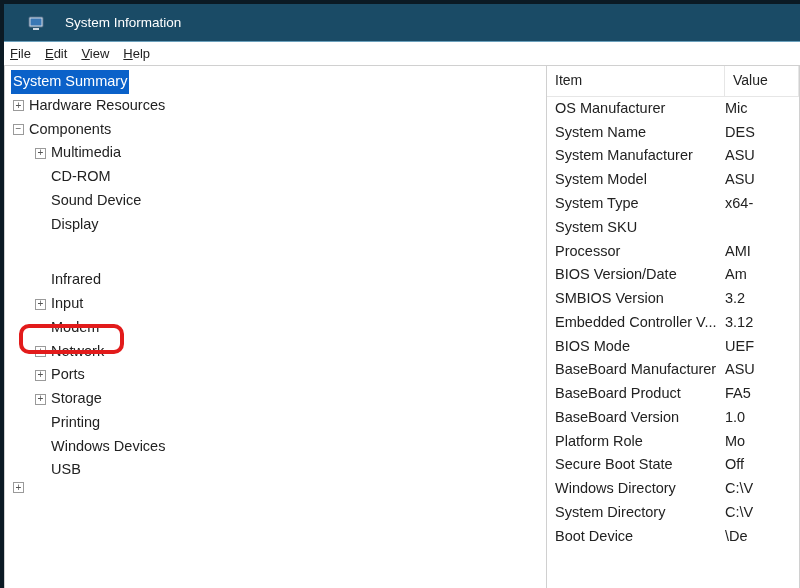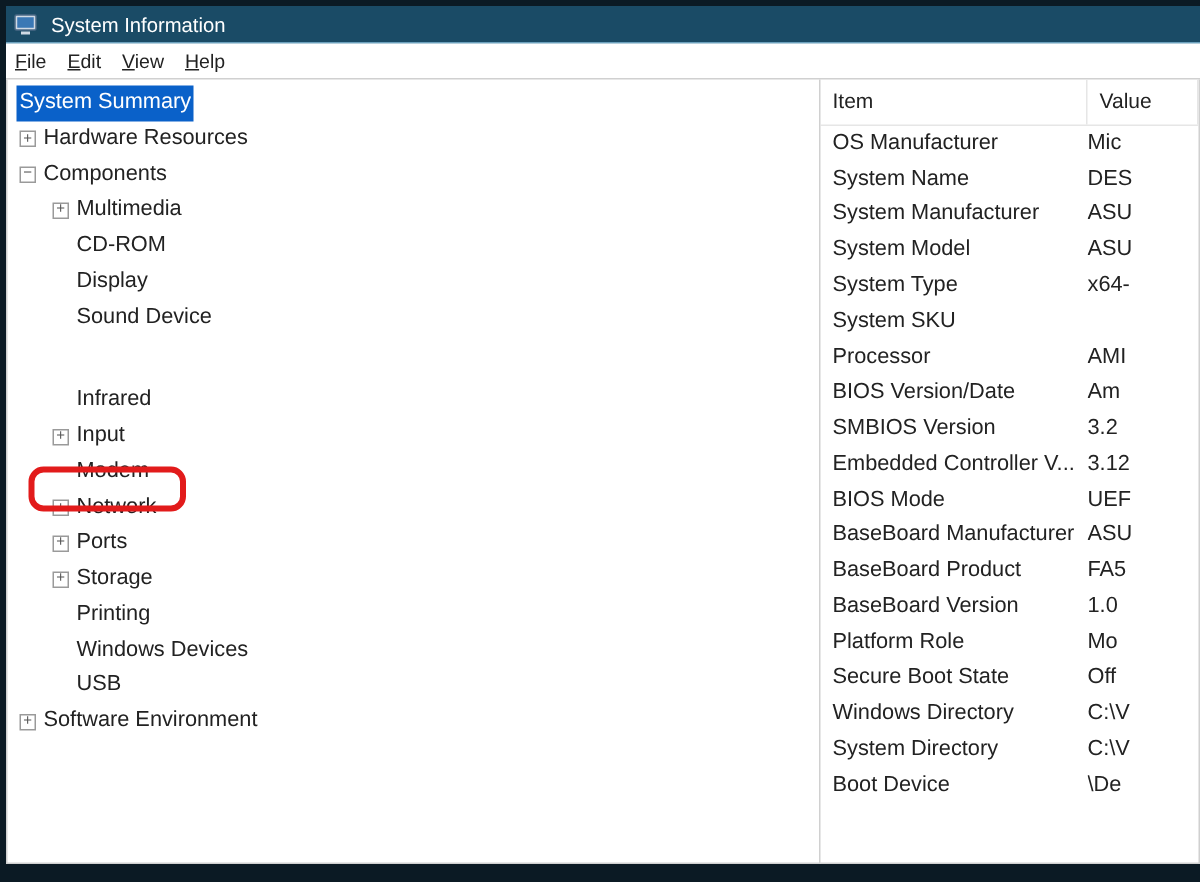--- a/index.html
+++ b/index.html
@@ -12,25 +12,26 @@
     overflow: hidden;
     color: #222;
   }
   .outer {
     width: 800px; height: 588px;
     background: #0b1a24;
     padding: 4px 0 4px 4px;
     position: relative;
   }
   .titlebar {
-    height: 24px;
+    height: 37px;
     background: #1a4b66;
     display: flex; align-items: center;
-    padding-left: 4px;
+    padding-left: 23px;
     color: #fff;
+    gap: 12px;
   }
   .titlebar .ticon {
     width: 18px; height: 18px;
     margin-right: 8px;
     display: inline-block;
   }
   .titlebar-text { font-size: 13.5px; }
   .appwin {
     background: #fff;
     display: flex; flex-direction: column;
@@ -158,24 +159,24 @@
           </div>
 
           <div class="node" style="padding-left:24px;">
             <span class="twisty">+</span>
             <span>Multimedia</span>
           </div>
           <div class="node" style="padding-left:40px;">
             <span>CD-ROM</span>
           </div>
           <div class="node" style="padding-left:40px;">
+            <span>Sound Device</span>
+          </div>
+          <div class="node" style="padding-left:40px;">
             <span>Display</span>
-          </div>
-          <div class="node" style="padding-left:40px;">
-            <span>Sound Device</span>
           </div>
           <div class="node" style="padding-left:40px;margin-top:32px;">
             <span>Infrared</span>
           </div>
           <div class="node" style="padding-left:24px;">
             <span class="twisty">+</span>
             <span>Input</span>
           </div>
           <div class="node" style="padding-left:40px;">
             <span>Modem</span>
@@ -197,21 +198,20 @@
           </div>
           <div class="node" style="padding-left:40px;">
             <span>Windows Devices</span>
           </div>
           <div class="node" style="padding-left:40px;">
             <span>USB</span>
           </div>
 
           <div class="node" style="padding-left:2px;">
             <span class="twisty">+</span>
-            <span>Software Environment</span>
           </div>
 
         </div>
 
         <div class="highlight-ring" style="left:14px; top:258px; width:105px; height:30px;"></div>
       </div>
 
       <div class="listpane">
         <div class="listheader">
           <div class="col item">Item</div>

